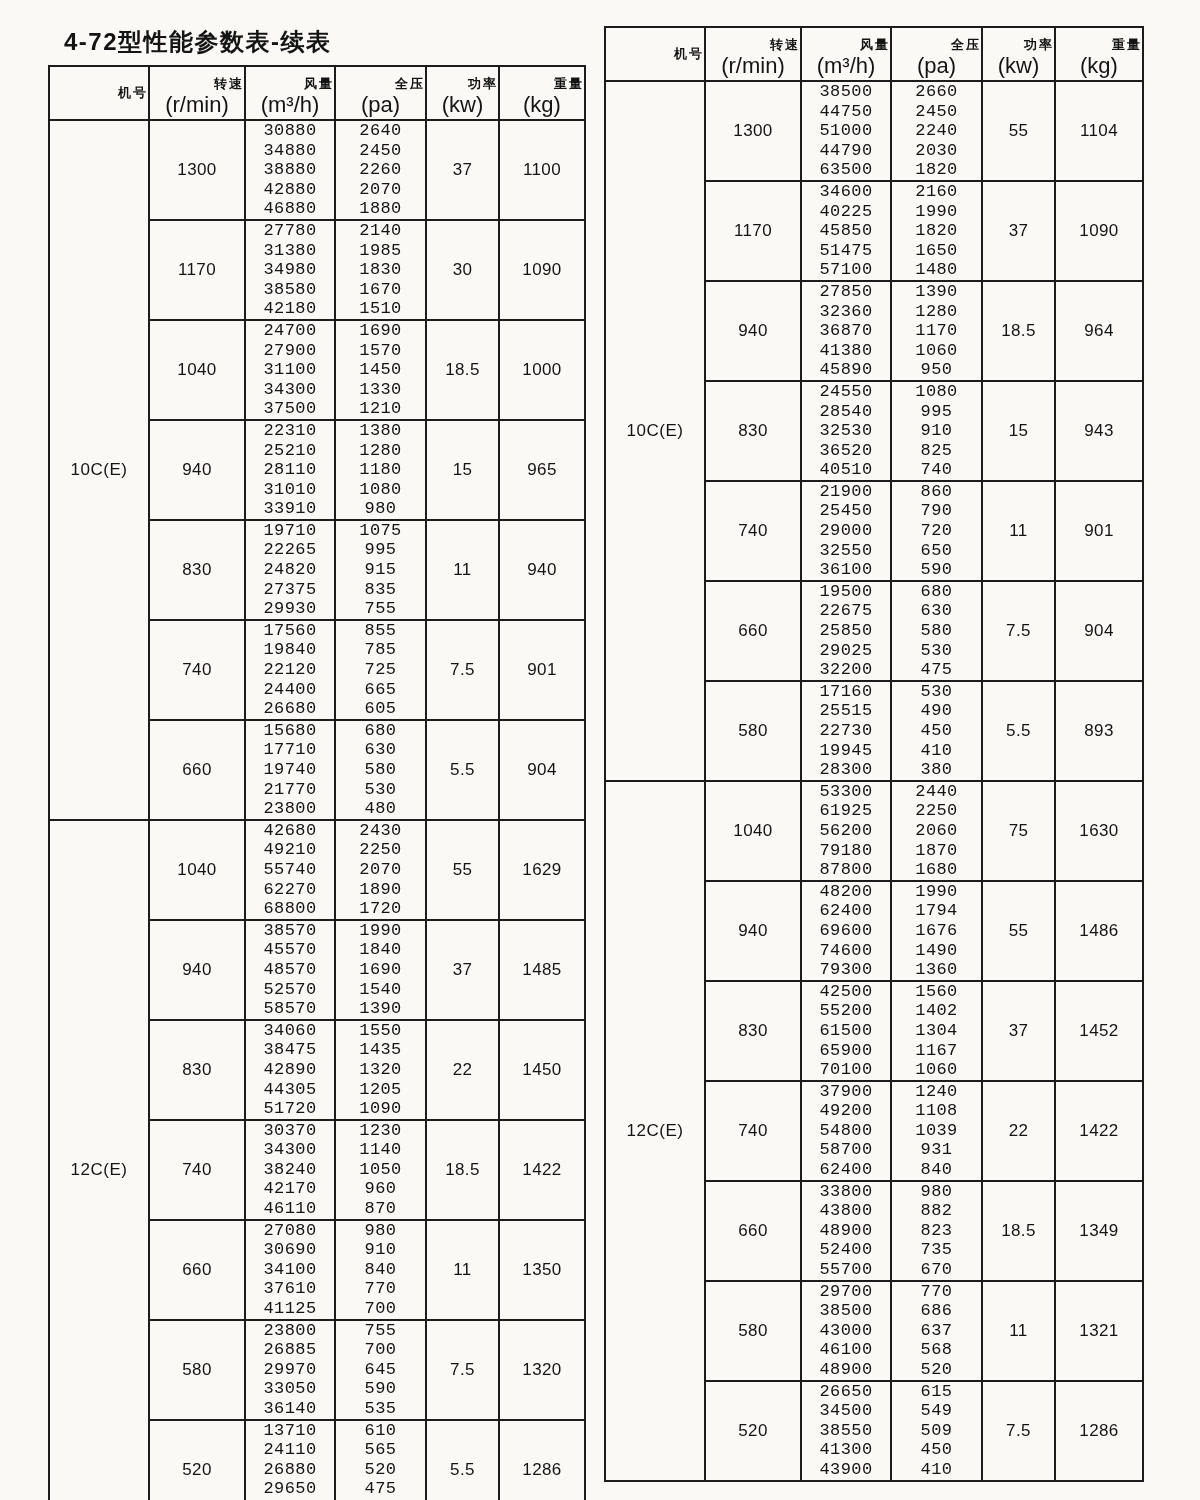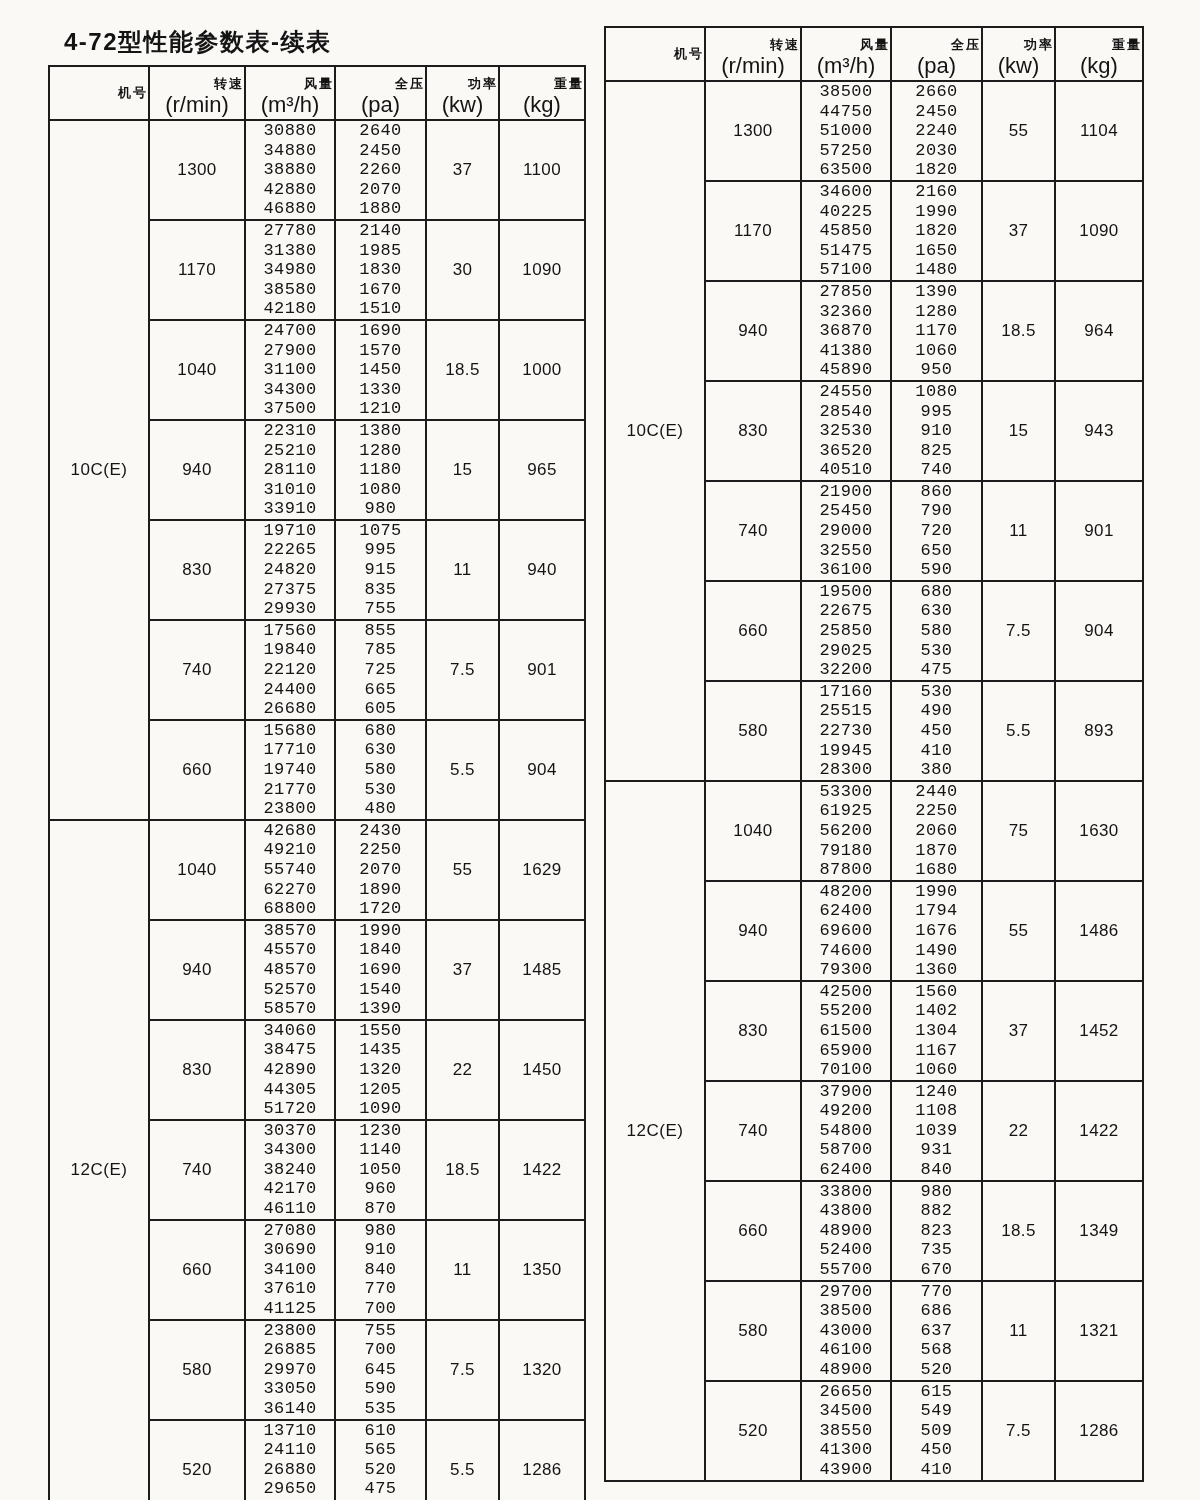--- a/index.html
+++ b/index.html
@@ -396,21 +396,21 @@
           </tr>
         </thead>
       <tbody>
           <tr>
             <td class="model" rowspan="7">10C(E)</td>
             <td>1300</td>
             <td class="vals">
               <div class="ln">38500</div>
               <div class="ln">44750</div>
               <div class="ln">51000</div>
-              <div class="ln">57250</div>
+              <div class="ln">44790</div>
               <div class="ln">63500</div>
             </td>
             <td class="vals">
               <div class="ln">2660</div>
               <div class="ln">2450</div>
               <div class="ln">2240</div>
               <div class="ln">2030</div>
               <div class="ln">1820</div>
             </td>
             <td>55</td>

